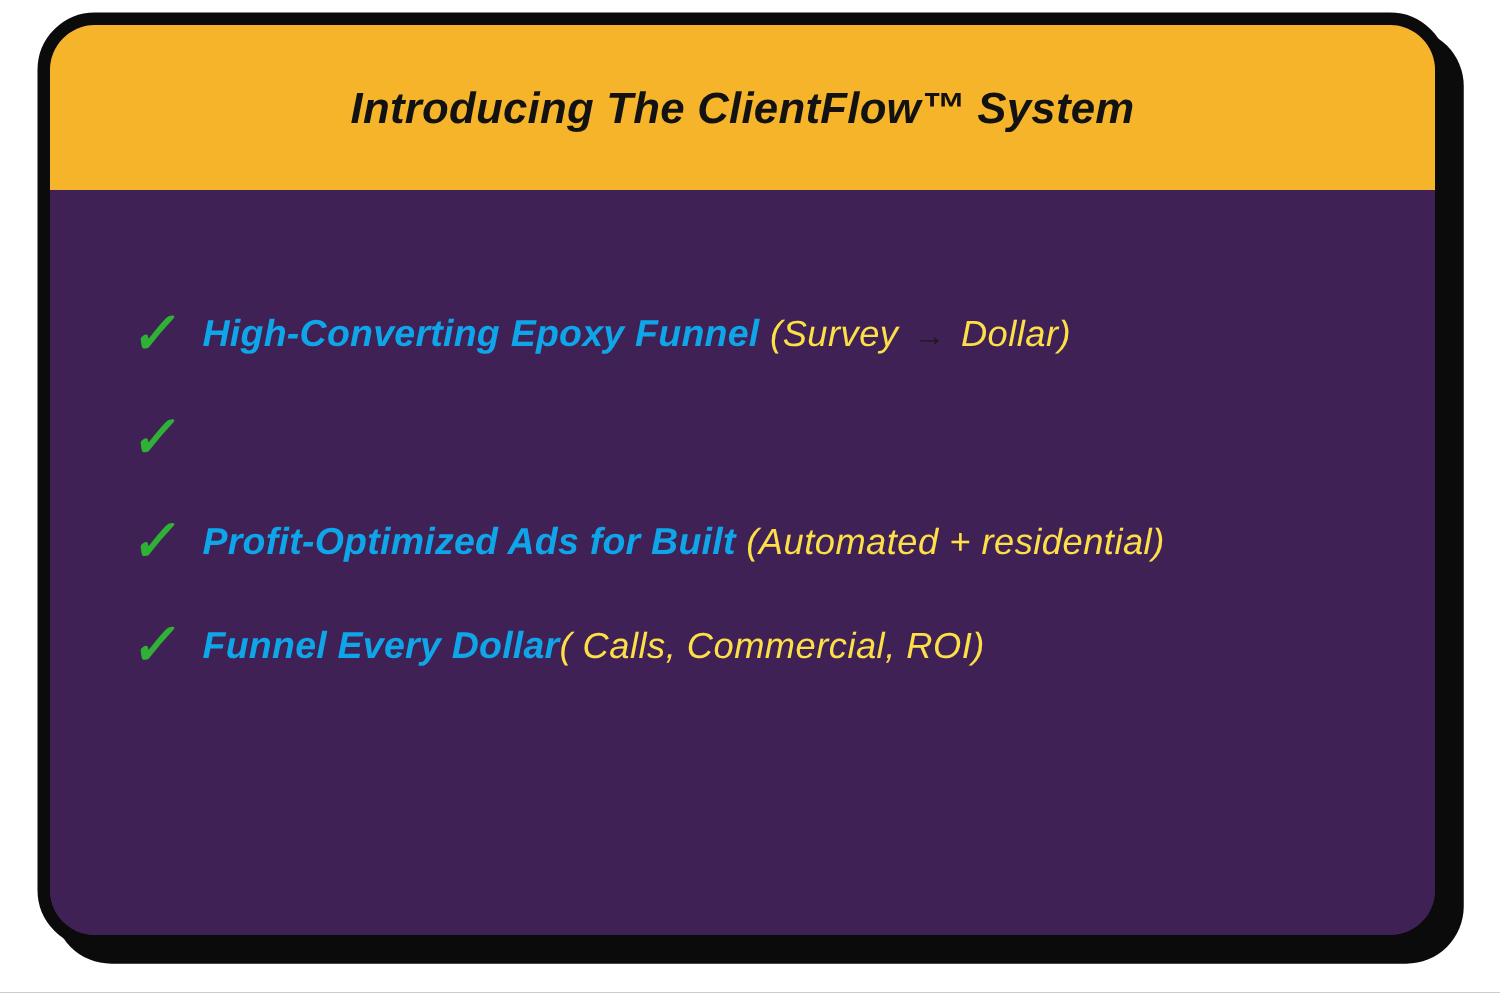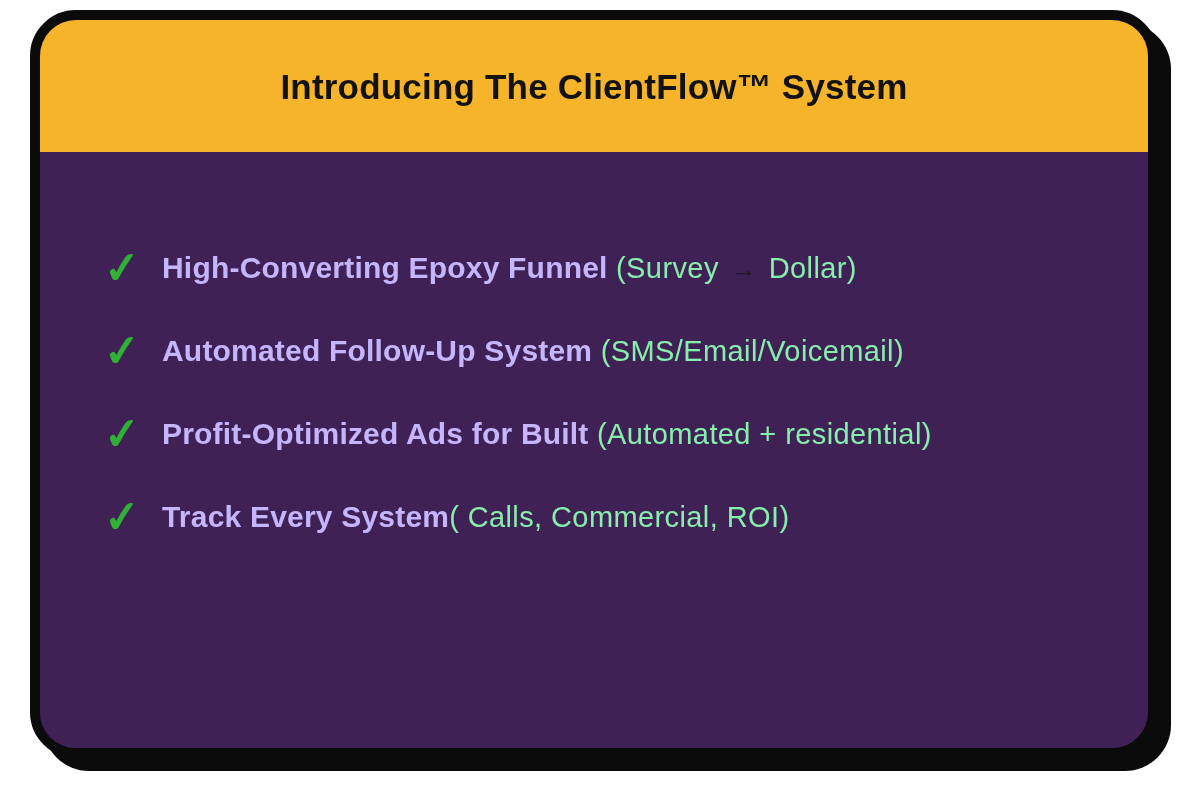--- a/index.html
+++ b/index.html
@@ -10,20 +10,21 @@
     position: absolute;
     left: 30px;
     top: 10px;
     width: 1128px;
     height: 748px;
     border: 10px solid #0b0b0b;
     border-radius: 46px;
     box-shadow: 13px 13px 0 #0b0b0b;
     overflow: hidden;
     background: #402155;
+    font-style: italic;
   }
 
   .header {
     height: 132px;
     background: #F5B42A;
     display: flex;
     flex-direction: column;
     justify-content: center;
     align-items: center;
     text-align: center;
@@ -61,26 +62,26 @@
   }
   .item-text {
     font-size: 30px;
     color: #ffffff;
     line-height: 1.2;
     white-space: nowrap;
   }
   .item-bold {
     font-weight: 700;
     letter-spacing: 0.2px;
-    color: #c4b5fd;
+    color: #0ea5e9;
   }
   .item-normal {
     font-weight: 400;
     font-size: 29px;
-    color: #86efac;
+    color: #fde047;
     letter-spacing: 0.4px;
   }
   .item-arrow {
     color: #1a1a1a;
     font-weight: 700;
     font-size: 25px;
     padding: 0 4px;
   }
 </style>
 </head>
@@ -94,27 +95,26 @@
 
   <div class="body-area">
 
     <div class="check-item">
       <span class="check-glyph">✓</span>
       <span class="item-text"><span class="item-bold">High-Converting Epoxy Funnel</span><span class="item-normal"> (Survey </span><span class="item-arrow">→</span><span class="item-normal"> Dollar)</span></span>
     </div>
 
     <div class="check-item">
       <span class="check-glyph">✓</span>
-      <span class="item-text"><span class="item-bold">Automated Follow-Up System</span><span class="item-normal"> (SMS/Email/Voicemail)</span><span class="item-arrow"></span><span class="item-normal"></span></span>
     </div>
 
     <div class="check-item">
       <span class="check-glyph">✓</span>
       <span class="item-text"><span class="item-bold">Profit-Optimized Ads for Built</span><span class="item-normal"> (Automated + residential)</span><span class="item-arrow"></span><span class="item-normal"></span></span>
     </div>
 
     <div class="check-item">
       <span class="check-glyph">✓</span>
-      <span class="item-text"><span class="item-bold">Track Every System</span><span class="item-normal">( Calls, Commercial, ROI)</span><span class="item-arrow"></span><span class="item-normal"></span></span>
+      <span class="item-text"><span class="item-bold">Funnel Every Dollar</span><span class="item-normal">( Calls, Commercial, ROI)</span><span class="item-arrow"></span><span class="item-normal"></span></span>
     </div>
 
   </div>
 </div>
 
 </body></html>

